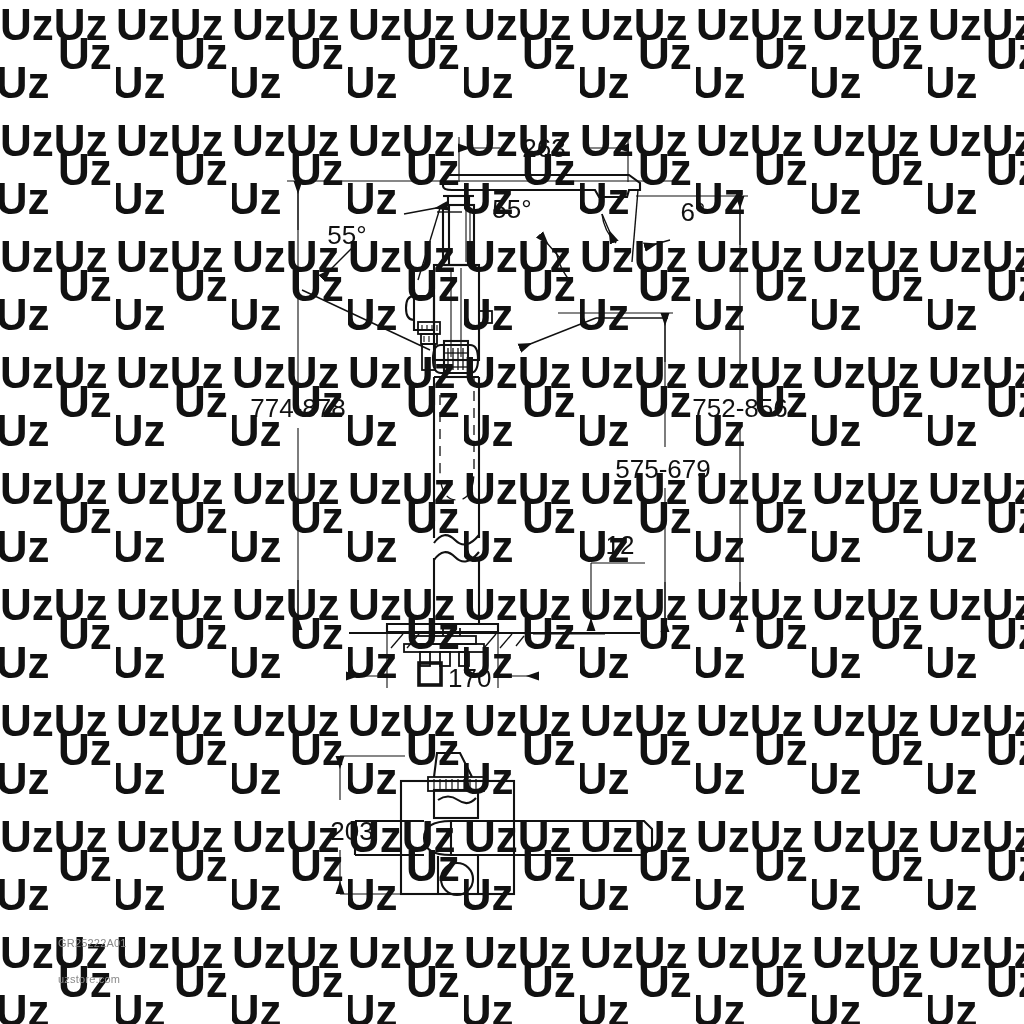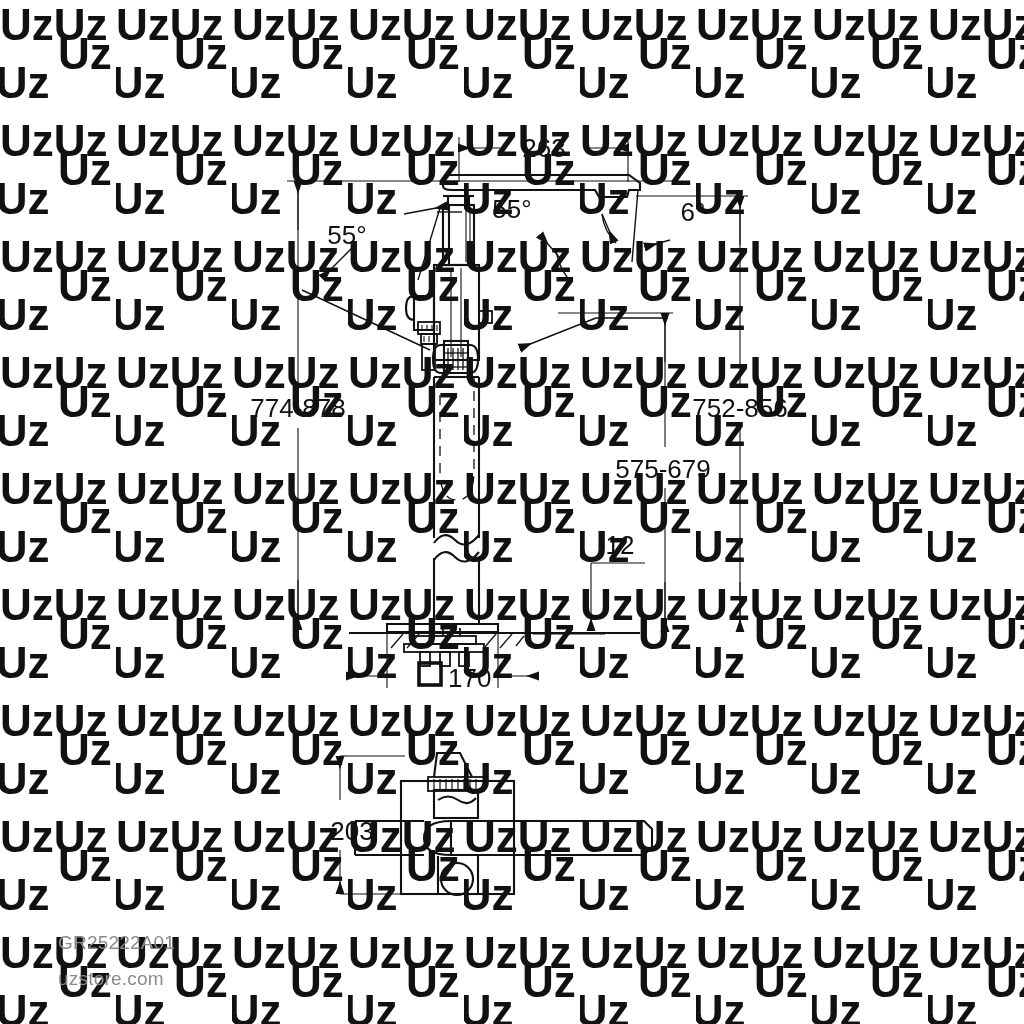--- a/index.html
+++ b/index.html
@@ -12,21 +12,21 @@
     position:relative;
   }
   #stage{
     position:absolute;left:0;top:0;width:1024px;height:904px;
   }
   .layer{position:absolute;left:0;top:0;width:1024px;height:1024px;}
   #watermark-layer{z-index:1;pointer-events:none;}
   #drawing-layer{z-index:2;}
   #caption{
     position:absolute;left:58px;top:916px;z-index:3;
-    color:#8a8a8a;font-size:19px;line-height:18px;
+    color:#8a8a8a;font-size:11px;line-height:18px;
     font-family:"Liberation Sans", sans-serif;
     letter-spacing:0.2px;
     white-space:pre-line;
   }
   #caption div{white-space:nowrap;}
   svg{display:block;}
   text{font-family:"Liberation Sans", sans-serif;fill:#111111;}
   .dimtext{font-size:26px;}
   .angtext{font-size:26px;}
 </style>

